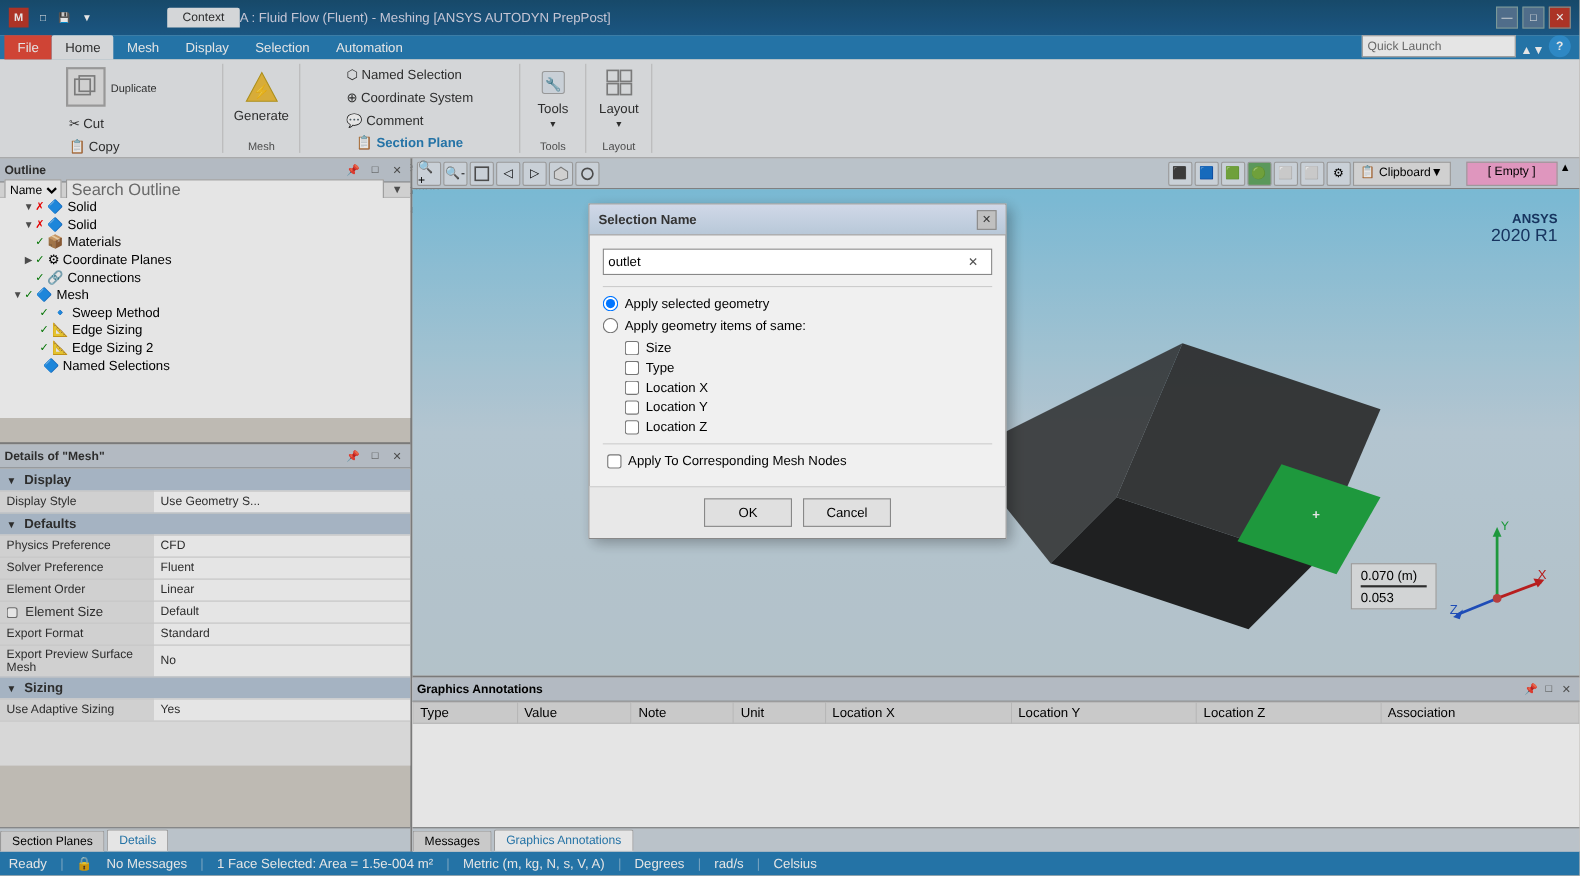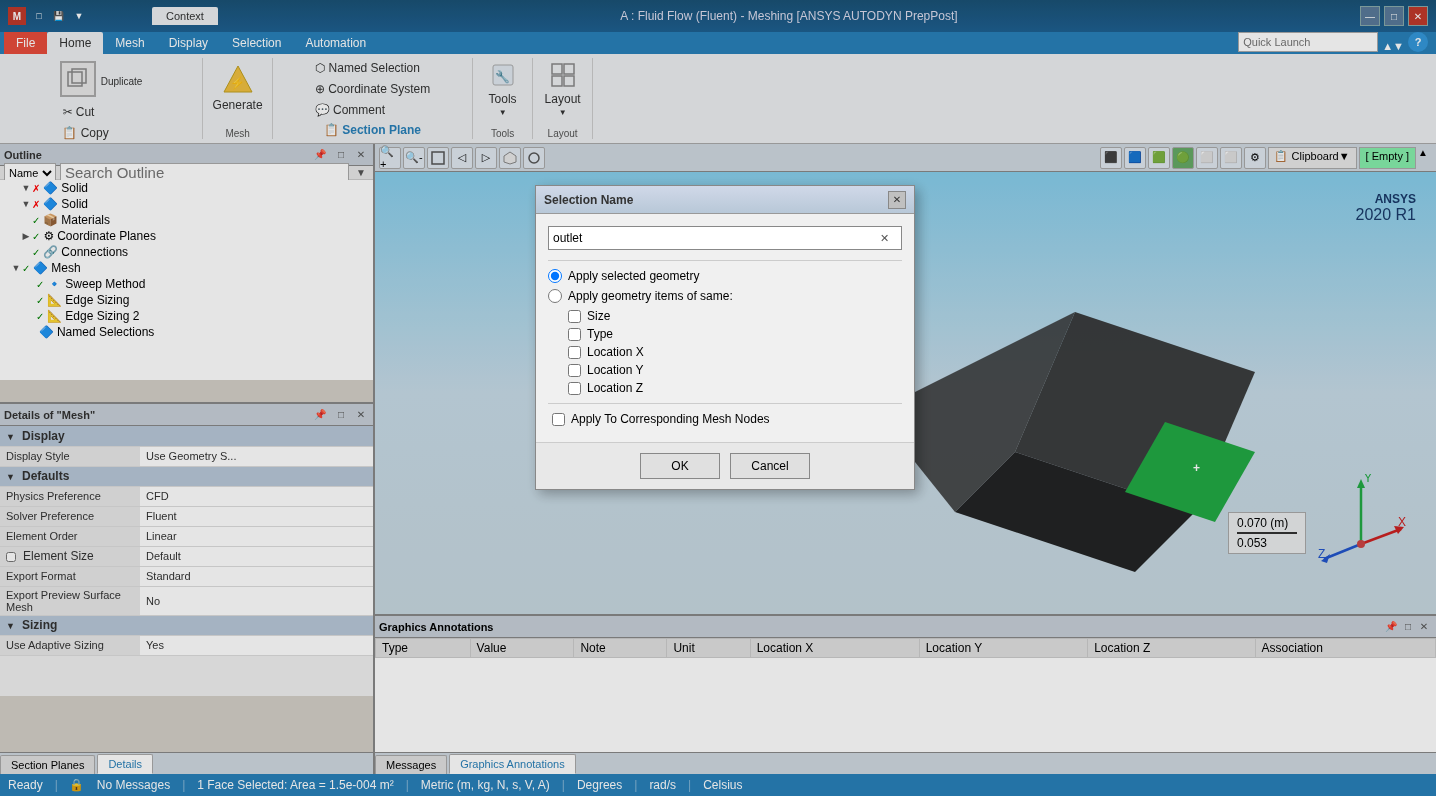--- a/index.html
+++ b/index.html
@@ -10,21 +10,21 @@
       height: 32px;
       background: linear-gradient(to bottom, #1a5276, #1e6091);
       display: flex;
       align-items: center;
       justify-content: space-between;
       padding: 0 8px;
       color: white;
       user-select: none;
     }
     .title-bar-left { display: flex; align-items: center; gap: 4px; }
-    .title-bar-center { flex: 1; text-align: center; font-size: 12px; color: #dde; }
+    .title-bar-center { flex: 1; text-align: left; font-size: 12px; color: #dde; }
     .title-bar-right { display: flex; gap: 4px; }
     .title-btn { width: 20px; height: 20px; background: #5a7a9a; border: 1px solid #8aa; color: white; font-size: 10px; display: flex; align-items: center; justify-content: center; cursor: pointer; }
     .title-icon { width: 18px; height: 18px; background: #c0392b; display: flex; align-items: center; justify-content: center; color: white; font-size: 10px; font-weight: bold; }
 
     
     .qat { height: 22px; background: #2980b9; display: flex; align-items: center; padding: 0 4px; gap: 2px; }
     .qat-btn { width: 18px; height: 18px; background: transparent; border: none; color: white; font-size: 9px; cursor: pointer; display: flex; align-items: center; justify-content: center; }
 
     
     .ribbon-tabs { height: 24px; background: #2980b9; display: flex; align-items: flex-end; padding-left: 4px; }
@@ -451,21 +451,21 @@
 
       <div style="display:flex;gap:2px;">
         <div class="vp-btn">⬛</div>
         <div class="vp-btn">🟦</div>
         <div class="vp-btn">🟩</div>
         <div class="vp-btn" style="background:#66aa66;color:white;">🟢</div>
         <div class="vp-btn">⬜</div>
         <div class="vp-btn">⬜</div>
         <div class="vp-btn">⚙</div>
         <div style="padding:2px 6px;font-size:11px;border:1px solid #aaa;background:#e8e8e8;cursor:pointer;">📋 Clipboard▼</div>
-        <div style="padding:2px 6px;font-size:11px;border:1px solid #aaa;background:#86efac;">[ Empty ]</div>
+        <div style="padding:2px 19px;font-size:11px;border:1px solid #aaa;background:#f9a8d4;margin-left:12px;">[ Empty ]</div>
         <div style="width:14px;font-size:10px;cursor:pointer;">▲</div>
       </div>
     </div>
 
     <div class="vp-main">
       <div class="viewport-bg">
 
         <div class="ansys-logo">
           <div>ANSYS</div>
           <div class="ansys-version">2020 R1</div>

